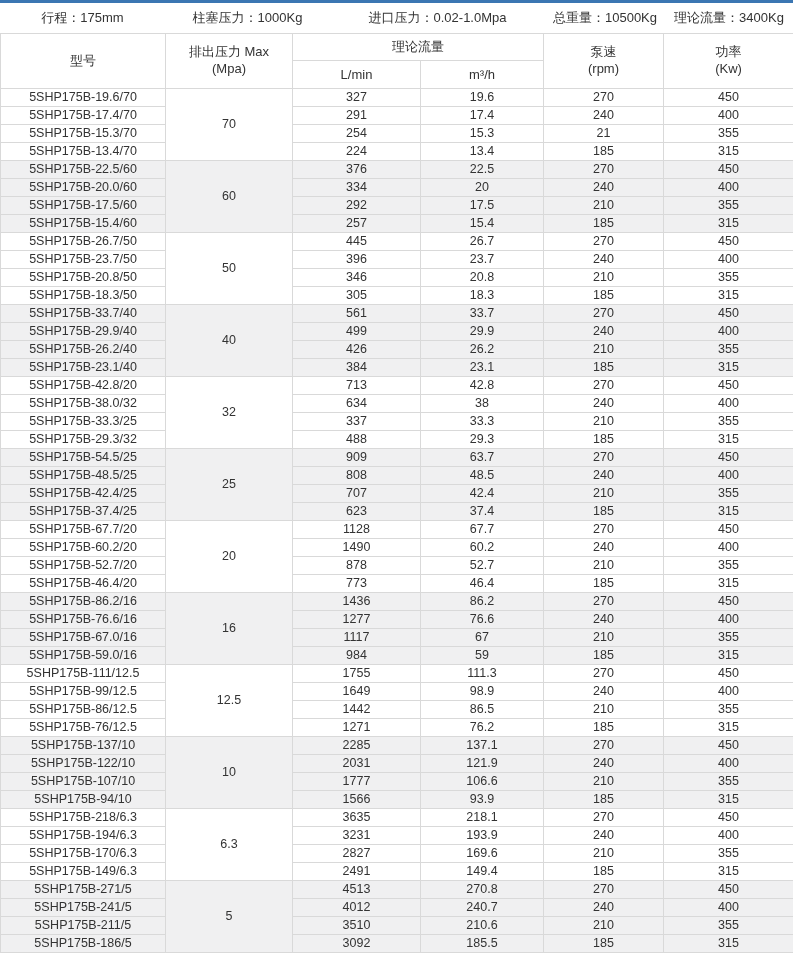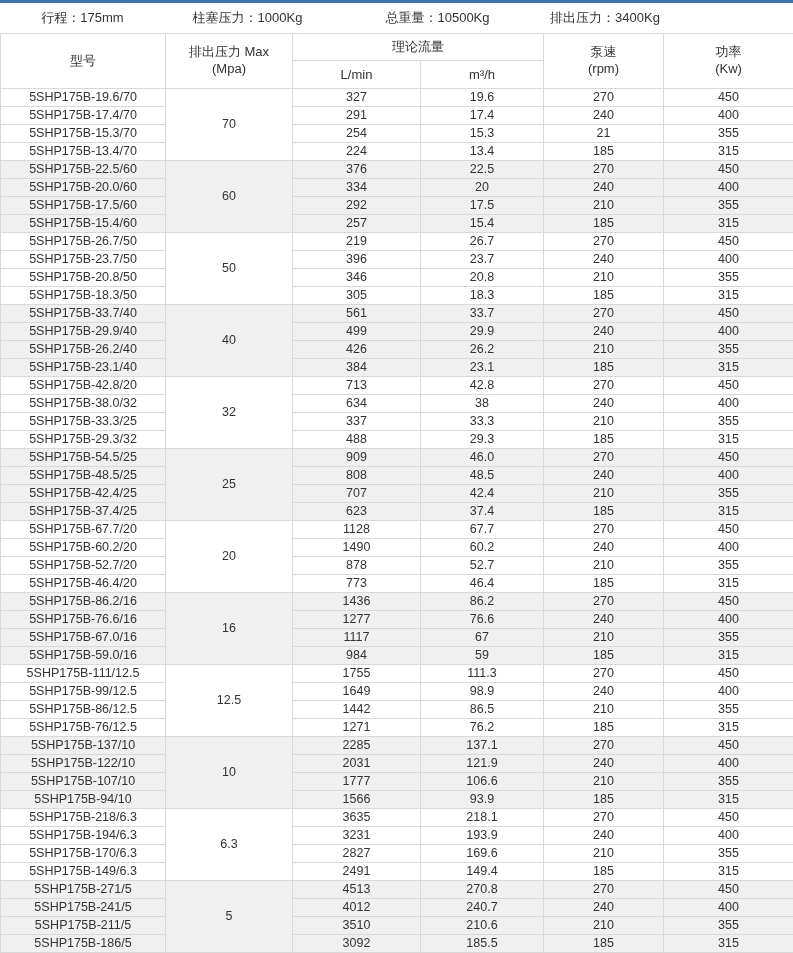--- a/index.html
+++ b/index.html
@@ -5,21 +5,21 @@
   html,body{margin:0;padding:0;background:#fff;}
   .page{
     width:793px;height:953px;
     font-family:"Liberation Sans","DejaVu Sans",sans-serif;
     color:#333;background:#fff;overflow:hidden;
     box-sizing:border-box;
   }
   .top-accent{height:3px;background:#3b76b2;}
   .info-bar{
     height:30px;display:flex;align-items:center;
-    font-size:13px;color:#333;background:#fff;
+    font-size:13px;color:#333;background:#fff;justify-content:space-between;
   }
   .info-item{text-align:center;white-space:nowrap;}
   .info-item:nth-child(1){flex:0 0 165px;}
   .info-item:nth-child(2){flex:0 0 165px;}
   .info-item:nth-child(3){flex:0 0 215px;}
   .info-item:nth-child(4){flex:0 0 120px;}
   .info-item:nth-child(5){flex:0 0 128px;}
   table.spec{
     width:793px;border-collapse:collapse;table-layout:fixed;
     font-size:12.5px;color:#333;
@@ -41,22 +41,23 @@
 </head>
 <body>
 
 <div class="page">
 
   <div class="top-accent"></div>
 
   <div class="info-bar">
     <div class="info-item"><span>行程：</span><span>175mm</span></div>
     <div class="info-item"><span>柱塞压力：</span><span>1000Kg</span></div>
+    <div class="info-item"><span>进口压力：</span><span>0.02-1.0Mpa</span></div>
     <div class="info-item"><span>总重量：</span><span>10500Kg</span></div>
-    <div class="info-item"><span>排出压力：</span><span>3400Kg</span></div>
+    <div class="info-item"><span>理论流量：</span><span>3400Kg</span></div>
   </div>
 
   <table class="spec">
     <colgroup>
       <col style="width:165px">
       <col style="width:127px">
       <col style="width:128px">
       <col style="width:123px">
       <col style="width:120px">
       <col style="width:130px">
@@ -138,21 +139,21 @@
         <tr class="band">
           <td>5SHP175B-15.4/60</td>
           <td>257</td>
           <td>15.4</td>
           <td>185</td>
           <td>315</td>
         </tr>
         <tr>
           <td>5SHP175B-26.7/50</td>
           <td rowspan="4">50</td>
-          <td>219</td>
+          <td>445</td>
           <td>26.7</td>
           <td>270</td>
           <td>450</td>
         </tr>
         <tr>
           <td>5SHP175B-23.7/50</td>
           <td>396</td>
           <td>23.7</td>
           <td>240</td>
           <td>400</td>
@@ -226,21 +227,21 @@
           <td>5SHP175B-29.3/32</td>
           <td>488</td>
           <td>29.3</td>
           <td>185</td>
           <td>315</td>
         </tr>
         <tr class="band">
           <td>5SHP175B-54.5/25</td>
           <td rowspan="4">25</td>
           <td>909</td>
-          <td>46.0</td>
+          <td>63.7</td>
           <td>270</td>
           <td>450</td>
         </tr>
         <tr class="band">
           <td>5SHP175B-48.5/25</td>
           <td>808</td>
           <td>48.5</td>
           <td>240</td>
           <td>400</td>
         </tr>

